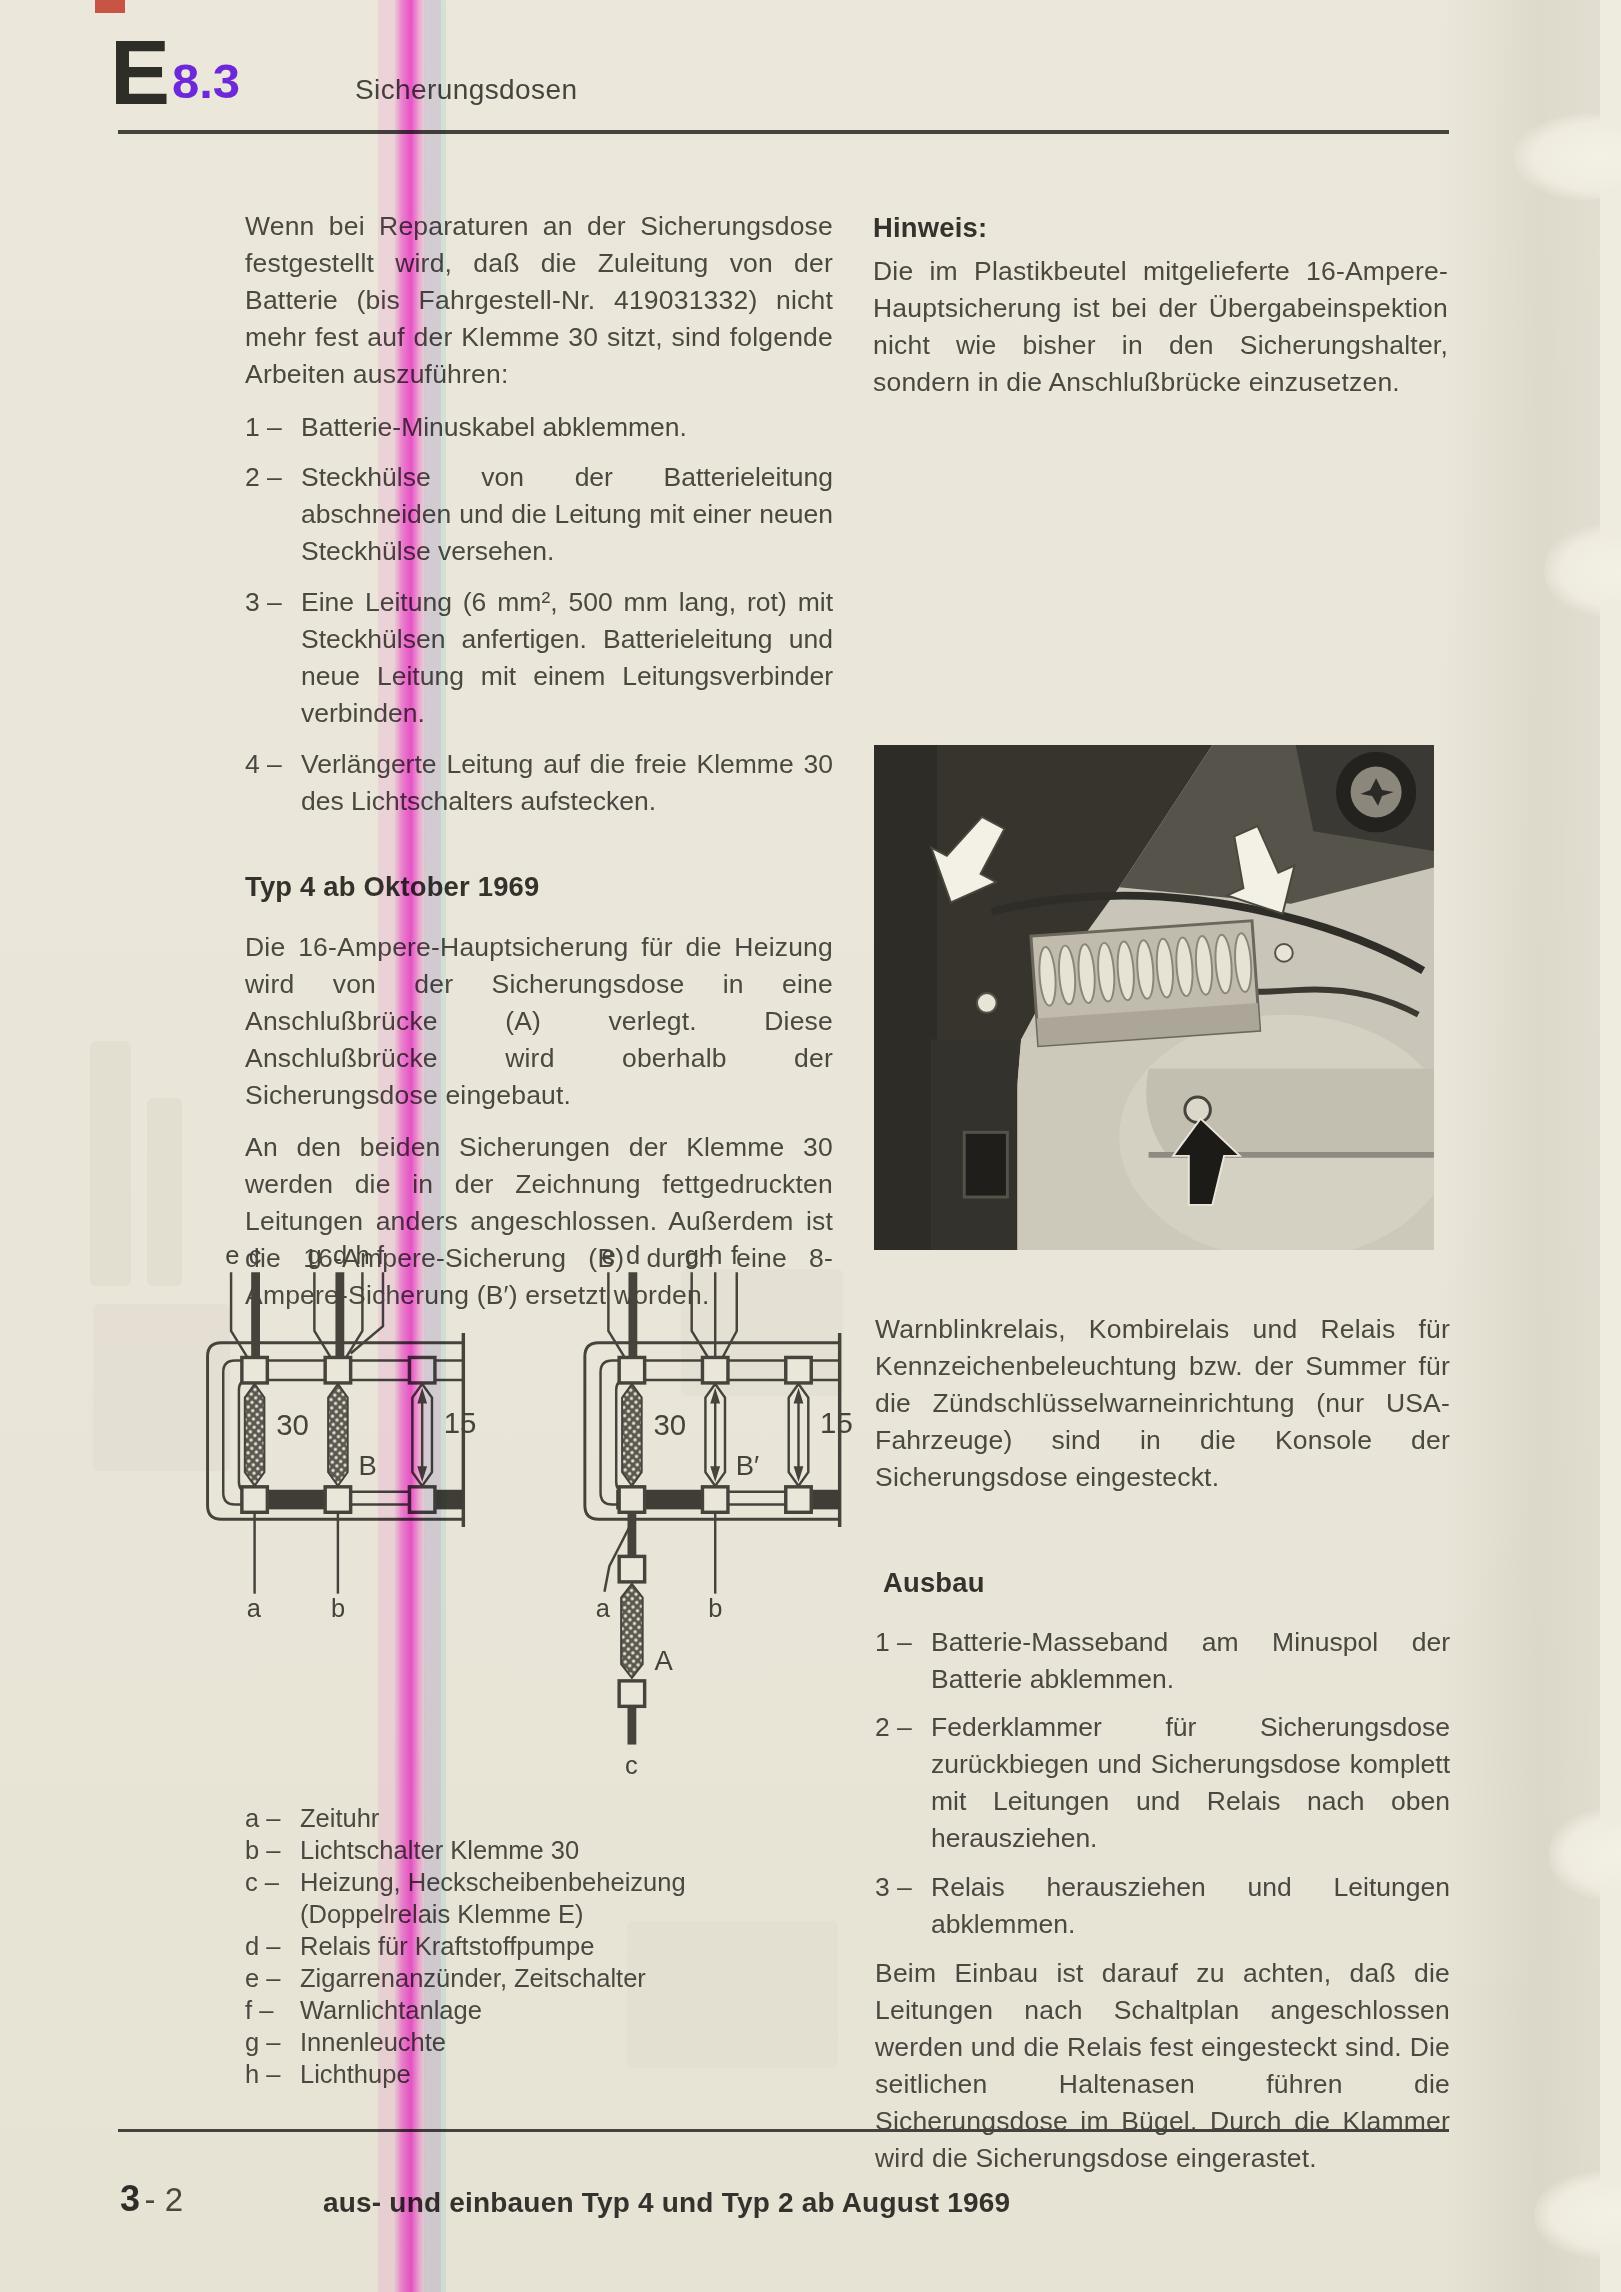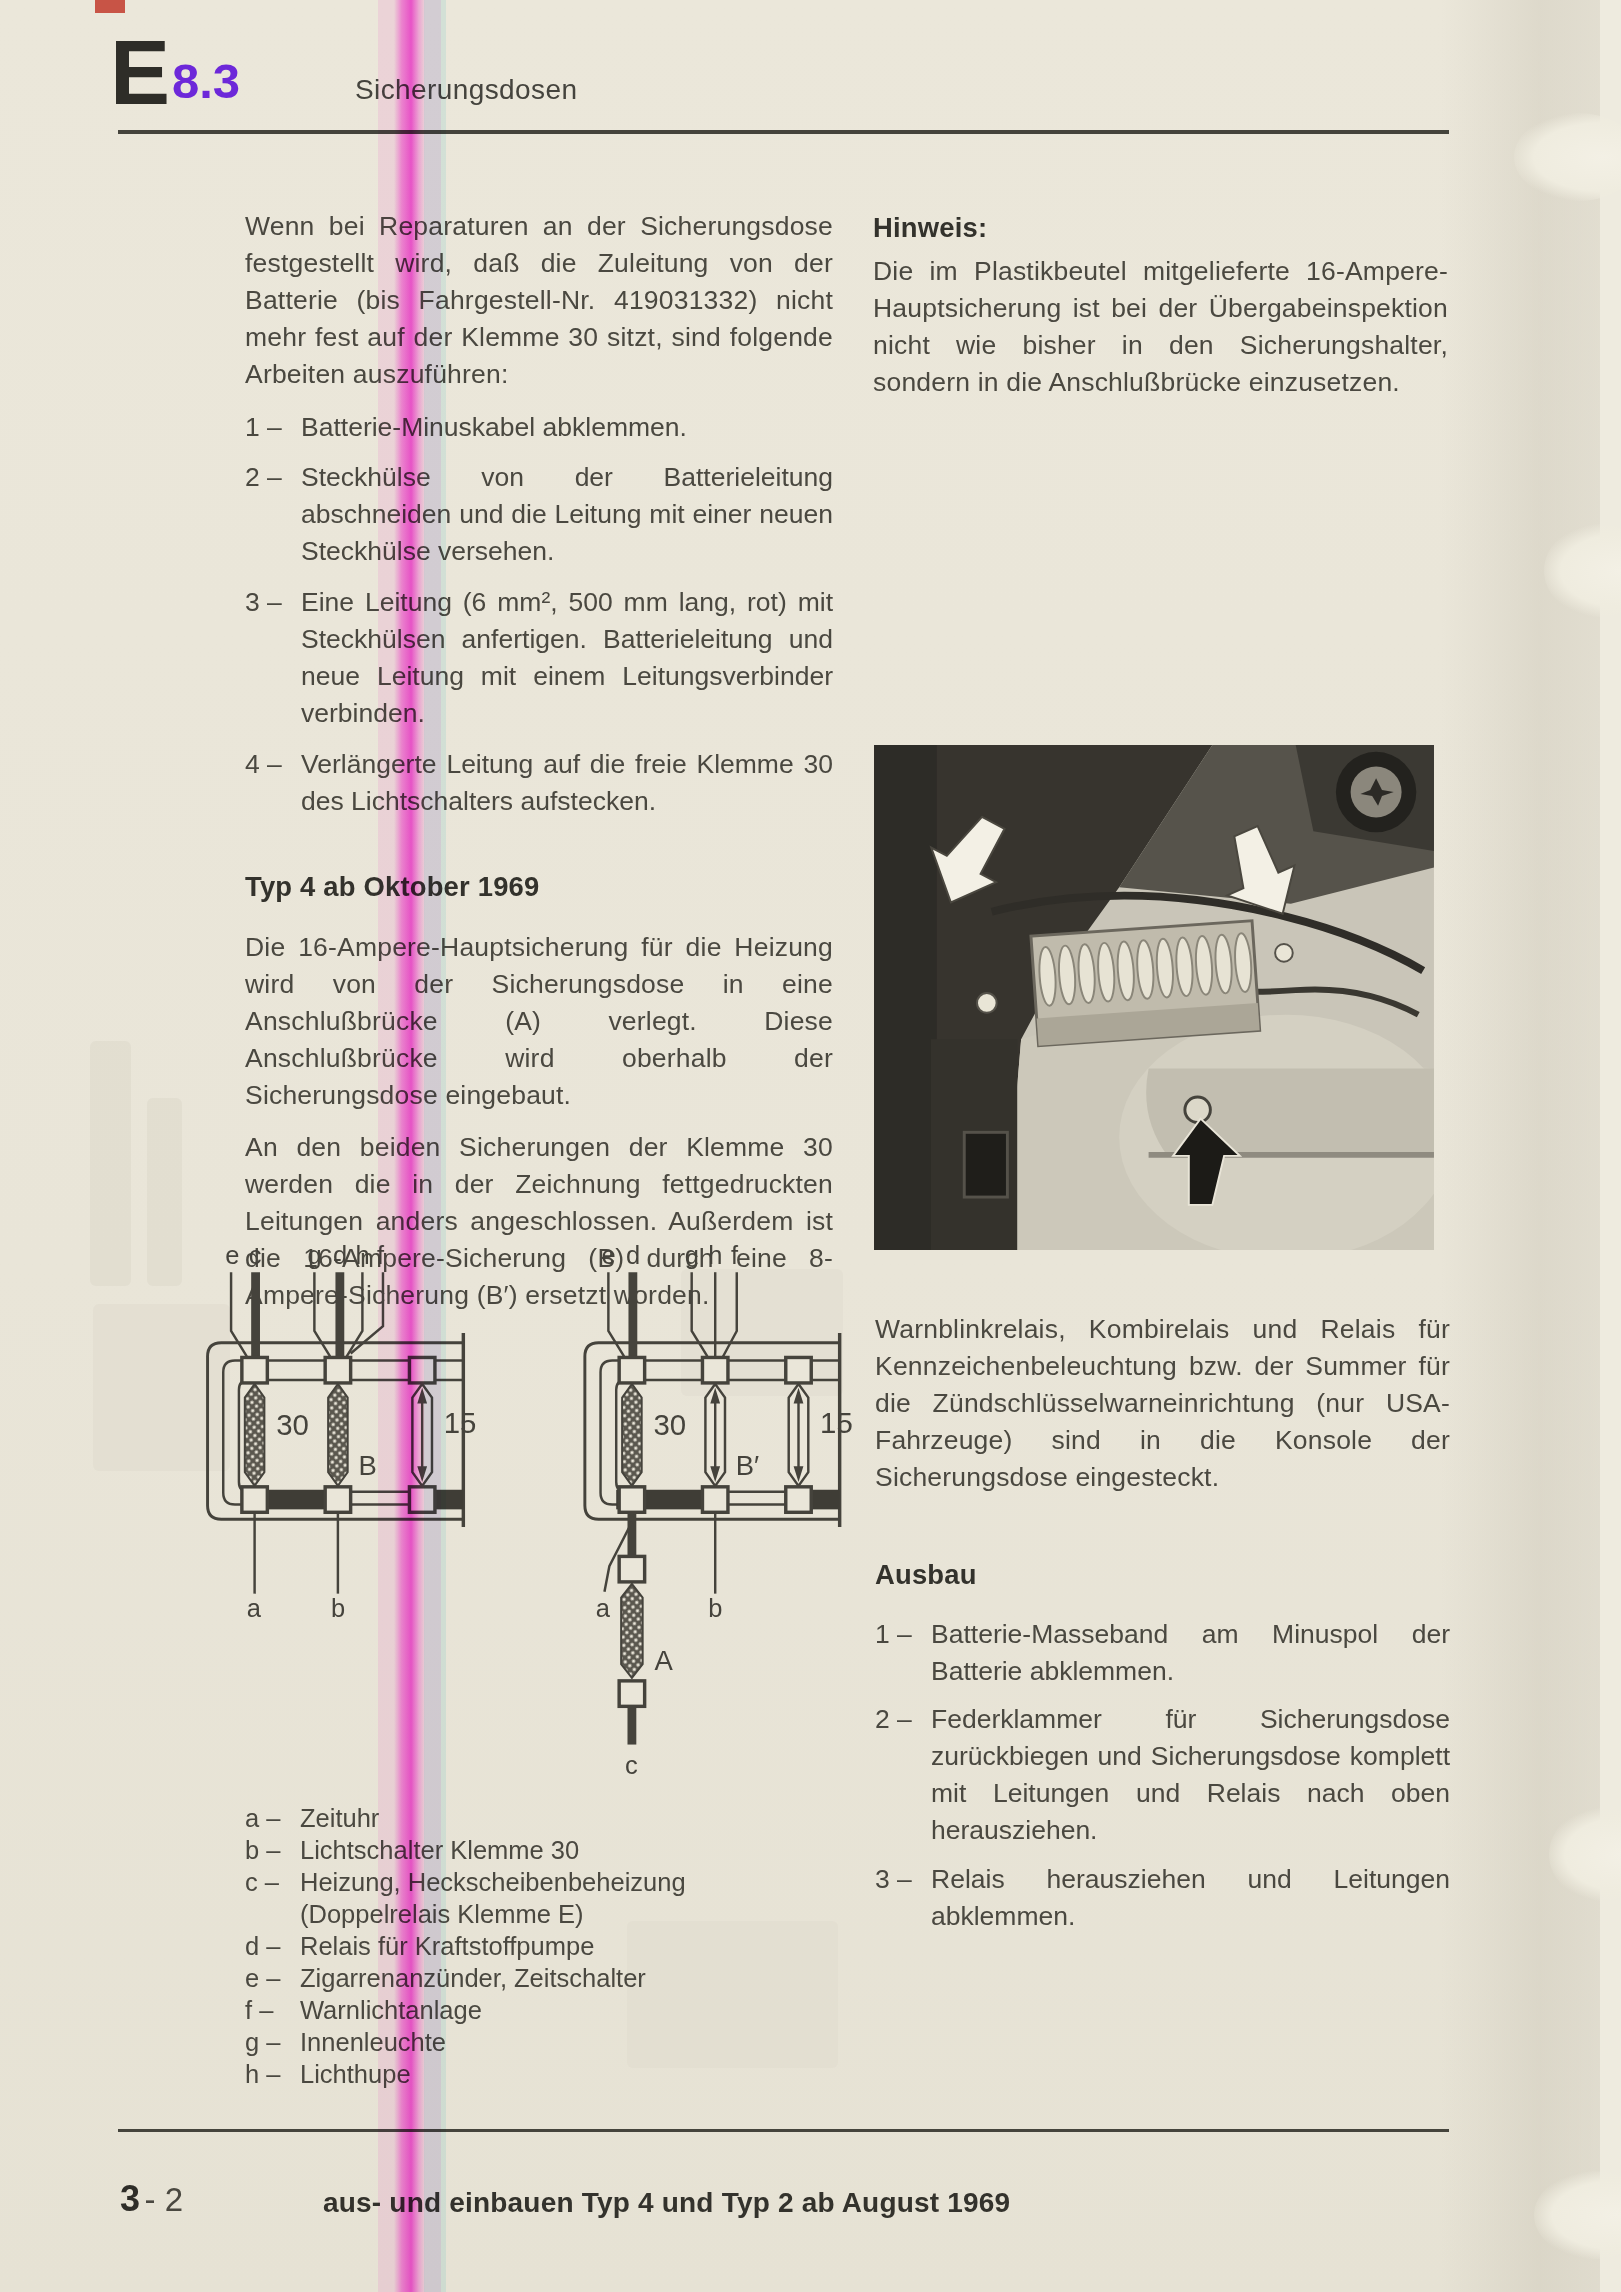--- a/index.html
+++ b/index.html
@@ -297,33 +297,34 @@
   <div class="legend-row">
     <span class="legend-marker">h –</span>
     <span class="legend-text">Lichthupe</span>
   </div>
 </div>
 
 <section class="abs" style="left:875px;top:1311px;width:575px;">
   <p class="body-text">Warnblinkrelais, Kombirelais und Relais für Kennzeichenbeleuchtung bzw. der Summer für die Zündschlüsselwarneinrichtung (nur USA-Fahrzeuge) sind in die Konsole der Sicherungsdose eingesteckt.</p>
 </section>
 <section class="abs" style="left:875px;top:1555px;width:575px;">
-  <h2 class="bold-head" style="margin:0;">Ausbau</h2>
+  <h2 class="bold-head" style="margin:8px;">Ausbau</h2>
   <div class="step" style="margin-top:21.6px;">
     <span class="step-marker">1 –</span>
     <span class="step-text">Batterie-Masseband am Minuspol der Batterie abklemmen.</span>
   </div>
   <div class="step" style="margin-top:11.8px;">
     <span class="step-marker">2 –</span>
     <span class="step-text">Federklammer für Sicherungsdose zurückbiegen und Sicherungsdose komplett mit Leitungen und Relais nach oben herausziehen.</span>
   </div>
   <div class="step" style="margin-top:11.8px;">
     <span class="step-marker">3 –</span>
     <span class="step-text">Relais herausziehen und Leitungen abklemmen.</span>
   </div>
+  <p class="body-text" style="margin-top:11.8px;">Beim Einbau ist darauf zu achten, daß die Leitungen nach Schaltplan angeschlossen werden und die Relais fest eingesteckt sind. Die seitlichen Haltenasen führen die Sicherungsdose im Bügel. Durch die Klammer wird die Sicherungsdose eingerastet.</p>
 </section>
 
 <div class="abs rule" style="left:118px;top:2129px;width:1331px;height:3.4px;"></div>
 <div class="abs" style="left:120px;top:2178px;">
   <span class="footer-page">3</span>
   <span class="footer-page-rest">- 2</span>
 </div>
 <div class="abs footer-caption" style="left:323px;top:2187px;">aus- und einbauen Typ 4 und Typ 2 ab August 1969</div>
 
 <div class="abs magenta-halo"></div>

